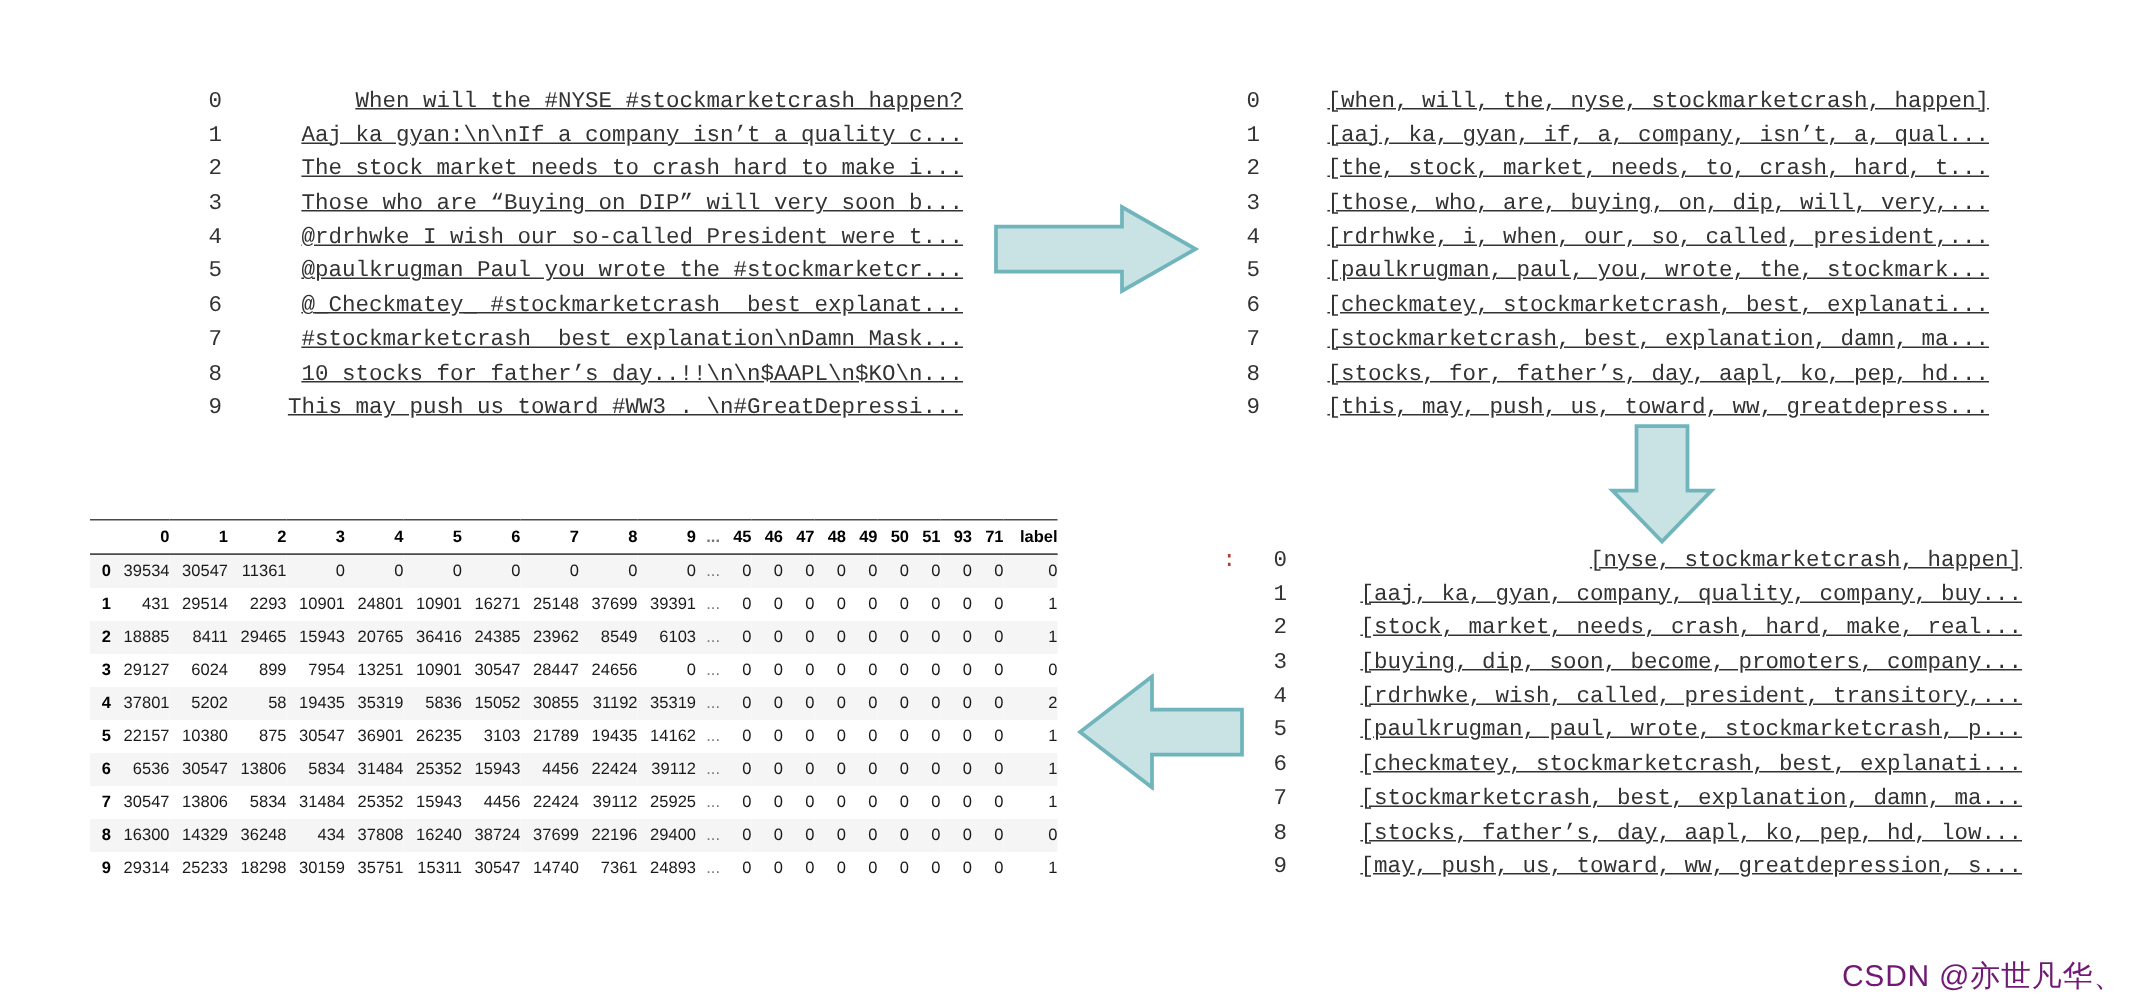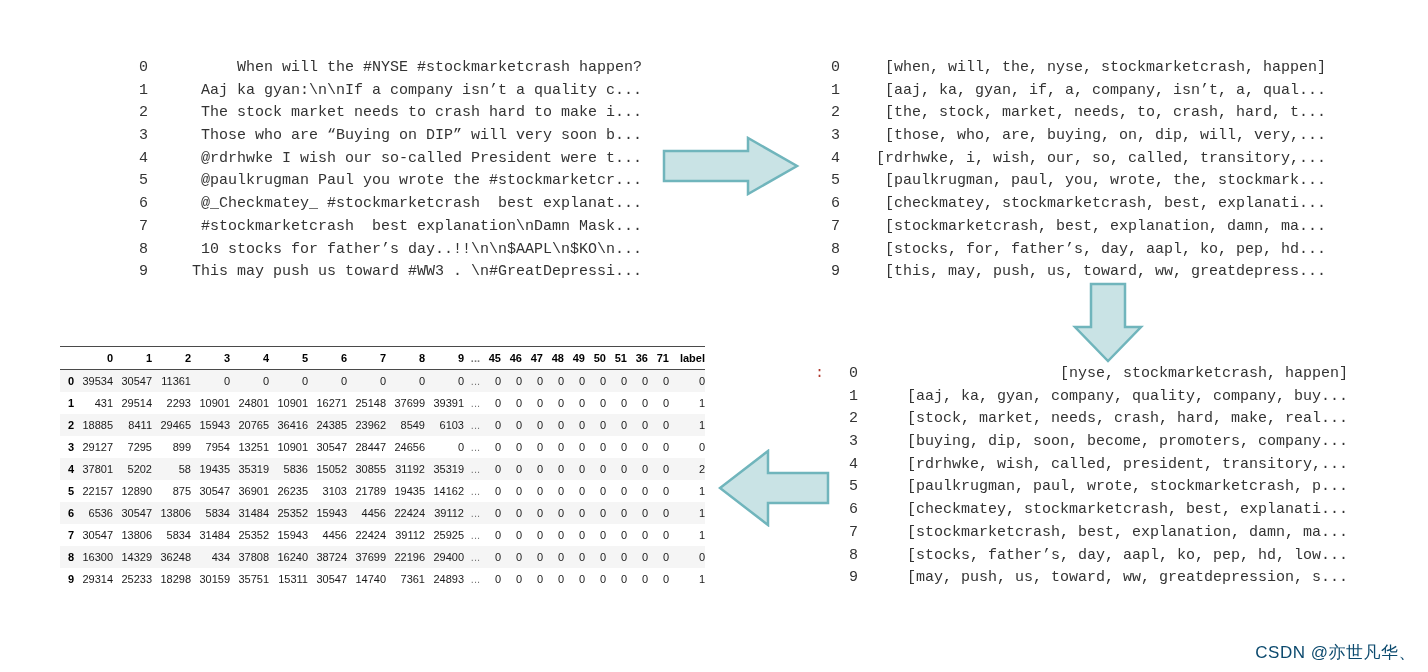--- a/index.html
+++ b/index.html
@@ -10,21 +10,21 @@
   
   .console{
     position:absolute;
     font-family:"Liberation Mono","DejaVu Sans Mono",monospace;
     font-size:15px;color:#333333;
   }
   .crow{display:flex;height:22.7px;line-height:22.7px;white-space:pre;}
   .crow .prompt{flex:none;width:14px;text-align:right;color:var(--prompt-color,#b03a2e);}
   .crow .idx{flex:none;width:18px;text-align:right;}
   .crow .idx.wideidx{width:34px;}
-  .crow .val{flex:1;text-align:right;white-space:pre;overflow:hidden;}
+  .crow .val{flex:1;text-align:right;white-space:pre;overflow:hidden;text-decoration:underline;}
   #panel-raw{left:130px;top:57px;width:512px;}
   #panel-tokenized{left:822px;top:57px;width:504px;}
   #panel-cleaned{left:810px;top:363px;width:538px;}
   
   #matrix-table{
     position:absolute;left:60px;top:346px;border-collapse:collapse;
     font-family:"Liberation Sans","DejaVu Sans",sans-serif;font-size:11px;color:#1a1a1a;
   }
   #matrix-table th{font-weight:bold;color:#000;}
   #matrix-table thead th{border-top:1.5px solid #4a4a4a;border-bottom:1.5px solid #4a4a4a;}
@@ -37,21 +37,21 @@
   #matrix-table .labelcol{min-width:36px;margin-top:36px;}
   
   .arrow{position:absolute;}
   .arrow polygon{fill:var(--arrow-fill,#c9e3e5);stroke:var(--arrow-stroke,#70b5bc);stroke-width:2.5;stroke-linejoin:miter;}
   #arrow-right{left:662px;top:136px;}
   #arrow-down{left:1072px;top:282px;}
   #arrow-left{left:718px;top:449px;}
   
   #watermark{
     position:absolute;right:12px;bottom:8px;
-    font-size:17px;color:#0c4a6e;letter-spacing:.5px;
+    font-size:20px;color:#701a75;letter-spacing:.5px;
     text-shadow:1px 1px 0 rgba(255,255,255,.9);
     margin-left:44px;
   }
 </style>
 </head>
 <body>
 
 <div id="panel-raw" class="console">
     <div class="crow"><span class="idx">0</span><span class="val">When will the #NYSE #stockmarketcrash happen?</span></div>
     <div class="crow"><span class="idx">1</span><span class="val">Aaj ka gyan:\n\nIf a company isn’t a quality c...</span></div>
@@ -63,21 +63,21 @@
     <div class="crow"><span class="idx">7</span><span class="val">#stockmarketcrash  best explanation\nDamn Mask...</span></div>
     <div class="crow"><span class="idx">8</span><span class="val">10 stocks for father’s day..!!\n\n$AAPL\n$KO\n...</span></div>
     <div class="crow"><span class="idx">9</span><span class="val">This may push us toward #WW3 . \n#GreatDepressi...</span></div>
   </div>
 
 <div id="panel-tokenized" class="console">
     <div class="crow"><span class="idx">0</span><span class="val">[when, will, the, nyse, stockmarketcrash, happen]</span></div>
     <div class="crow"><span class="idx">1</span><span class="val">[aaj, ka, gyan, if, a, company, isn’t, a, qual...</span></div>
     <div class="crow"><span class="idx">2</span><span class="val">[the, stock, market, needs, to, crash, hard, t...</span></div>
     <div class="crow"><span class="idx">3</span><span class="val">[those, who, are, buying, on, dip, will, very,...</span></div>
-    <div class="crow"><span class="idx">4</span><span class="val">[rdrhwke, i, wish, our, so, called, transitory,...</span></div>
+    <div class="crow"><span class="idx">4</span><span class="val">[rdrhwke, i, when, our, so, called, president,...</span></div>
     <div class="crow"><span class="idx">5</span><span class="val">[paulkrugman, paul, you, wrote, the, stockmark...</span></div>
     <div class="crow"><span class="idx">6</span><span class="val">[checkmatey, stockmarketcrash, best, explanati...</span></div>
     <div class="crow"><span class="idx">7</span><span class="val">[stockmarketcrash, best, explanation, damn, ma...</span></div>
     <div class="crow"><span class="idx">8</span><span class="val">[stocks, for, father’s, day, aapl, ko, pep, hd...</span></div>
     <div class="crow"><span class="idx">9</span><span class="val">[this, may, push, us, toward, ww, greatdepress...</span></div>
   </div>
 
 <div id="panel-cleaned" class="console">
     <div class="crow"><span class="prompt">:</span><span class="idx wideidx">0</span><span class="val">[nyse, stockmarketcrash, happen]</span></div>
     <div class="crow"><span class="prompt"></span><span class="idx wideidx">1</span><span class="val">[aaj, ka, gyan, company, quality, company, buy...</span></div>
@@ -106,21 +106,21 @@
         <th class="wide">8</th>
         <th class="wide">9</th>
         <th class="dots">...</th>
         <th class="narrow">45</th>
         <th class="narrow">46</th>
         <th class="narrow">47</th>
         <th class="narrow">48</th>
         <th class="narrow">49</th>
         <th class="narrow">50</th>
         <th class="narrow">51</th>
-        <th class="narrow">36</th>
+        <th class="narrow">93</th>
         <th class="narrow">71</th>
         <th class="labelcol">label</th>
       </tr>
     </thead>
   <tbody>
       <tr>
         <th class="corner">0</th>
         <td class="wide">39534</td>
         <td class="wide">30547</td>
         <td class="wide">11361</td>
@@ -187,21 +187,21 @@
         <td class="narrow">0</td>
         <td class="narrow">0</td>
         <td class="narrow">0</td>
         <td class="narrow">0</td>
         <td class="narrow">0</td>
         <td class="labelcol">1</td>
       </tr>
       <tr>
         <th class="corner">3</th>
         <td class="wide">29127</td>
-        <td class="wide">7295</td>
+        <td class="wide">6024</td>
         <td class="wide">899</td>
         <td class="wide">7954</td>
         <td class="wide">13251</td>
         <td class="wide">10901</td>
         <td class="wide">30547</td>
         <td class="wide">28447</td>
         <td class="wide">24656</td>
         <td class="wide">0</td>
         <td class="dots">...</td>
         <td class="narrow">0</td>
@@ -235,21 +235,21 @@
         <td class="narrow">0</td>
         <td class="narrow">0</td>
         <td class="narrow">0</td>
         <td class="narrow">0</td>
         <td class="narrow">0</td>
         <td class="labelcol">2</td>
       </tr>
       <tr>
         <th class="corner">5</th>
         <td class="wide">22157</td>
-        <td class="wide">12890</td>
+        <td class="wide">10380</td>
         <td class="wide">875</td>
         <td class="wide">30547</td>
         <td class="wide">36901</td>
         <td class="wide">26235</td>
         <td class="wide">3103</td>
         <td class="wide">21789</td>
         <td class="wide">19435</td>
         <td class="wide">14162</td>
         <td class="dots">...</td>
         <td class="narrow">0</td>

